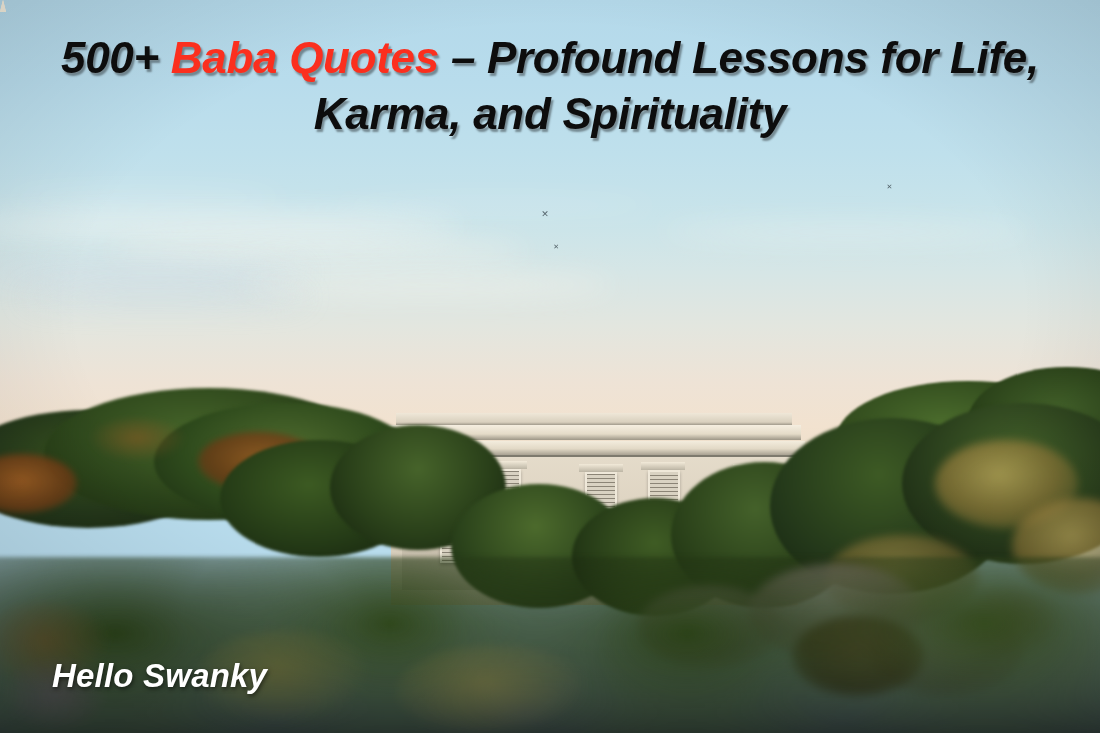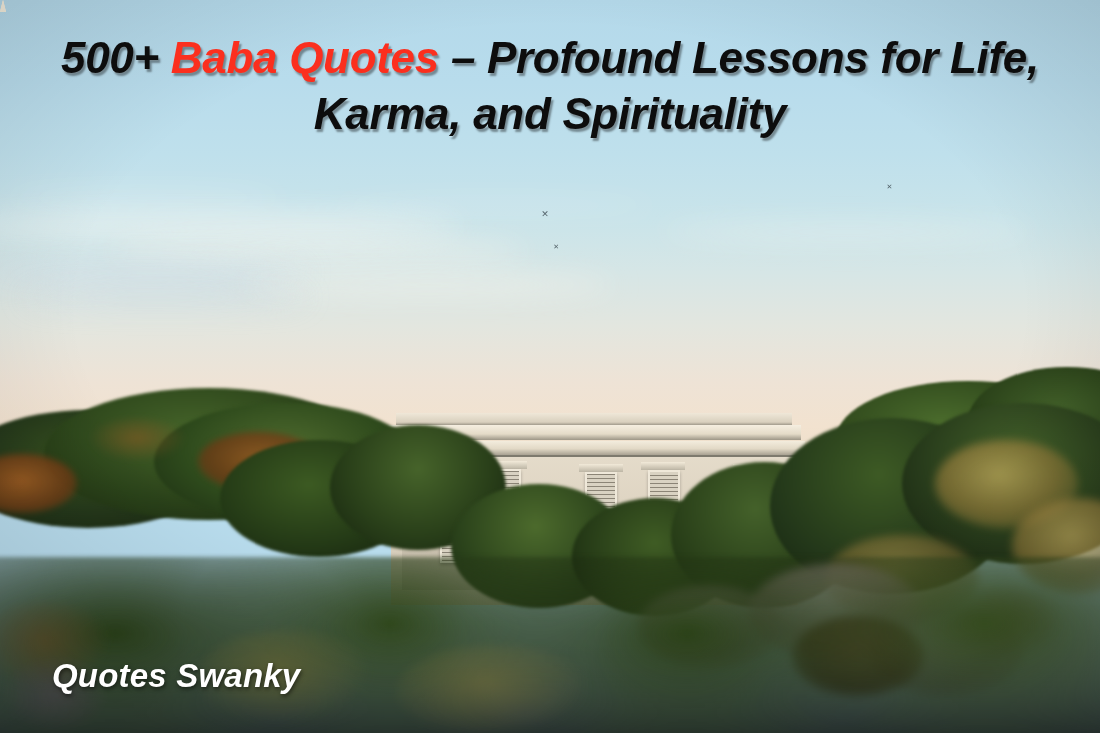--- a/index.html
+++ b/index.html
@@ -431,15 +431,15 @@
     <div class="blob" style="left:18%;top:86%;width:16%;height:13%;background:radial-gradient(ellipse at 45% 40%,#7a7234 0%,rgba(40,40,18,0) 68%);filter:blur(5px);opacity:.55;"></div>
     <div class="blob" style="left:36%;top:88%;width:18%;height:13%;background:radial-gradient(ellipse at 45% 40%,#8a7d3a 0%,rgba(44,42,20,0) 68%);filter:blur(5px);opacity:.5;"></div>
     <div class="blob" style="left:-2%;top:82%;width:12%;height:12%;background:radial-gradient(ellipse at 50% 45%,#6e4a1e 0%,rgba(38,26,12,0) 70%);filter:blur(5px);opacity:.5;"></div>
     <div class="blob" style="left:0%;top:90%;width:10%;height:10%;background:radial-gradient(ellipse at 50% 45%,#6a4a6a 0%,rgba(38,26,38,0) 70%);filter:blur(5px);opacity:.35;"></div>
 
     <div style="position:absolute;inset:0;background:radial-gradient(ellipse 78% 70% at 50% 42%,rgba(0,0,0,0) 55%,rgba(0,0,0,.16) 100%);"></div>
   </div>
 
   <div class="headline"><span>500+ </span><span class="hl-red">Baba Quotes</span><span> – Profound Lessons for Life, Karma, and Spirituality</span></div>
 
-  <div class="watermark">Quotes Swanky</div>
+  <div class="watermark">Hello Swanky</div>
 
 </div>
 
 </body></html>

